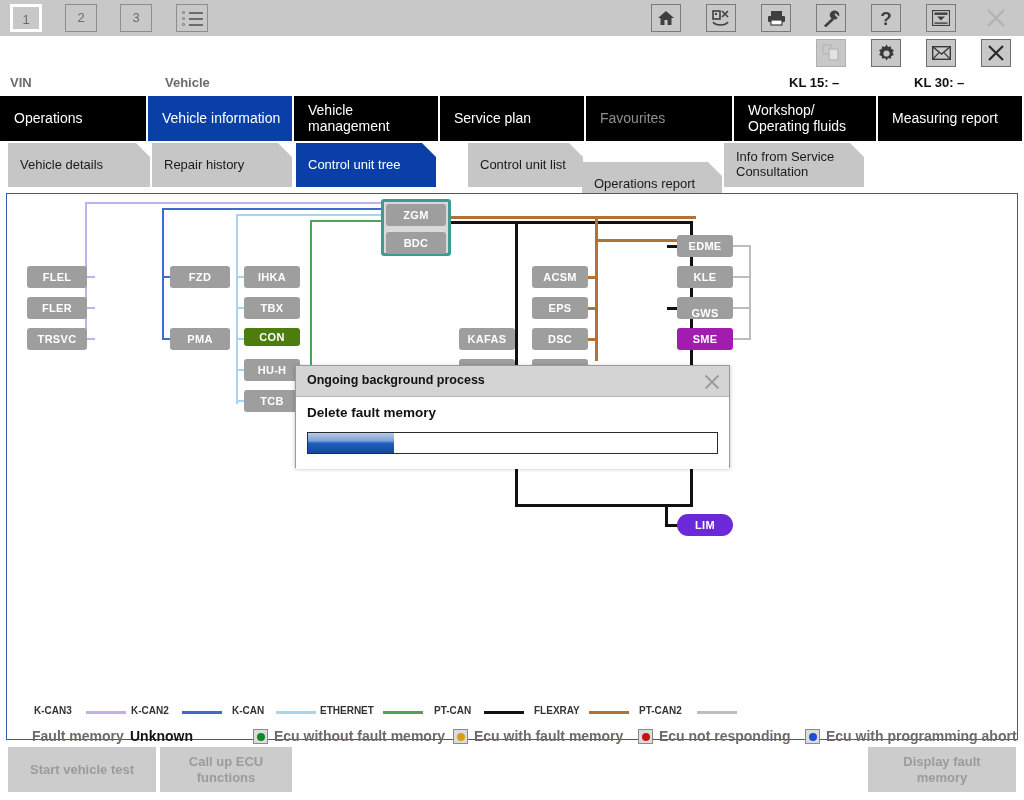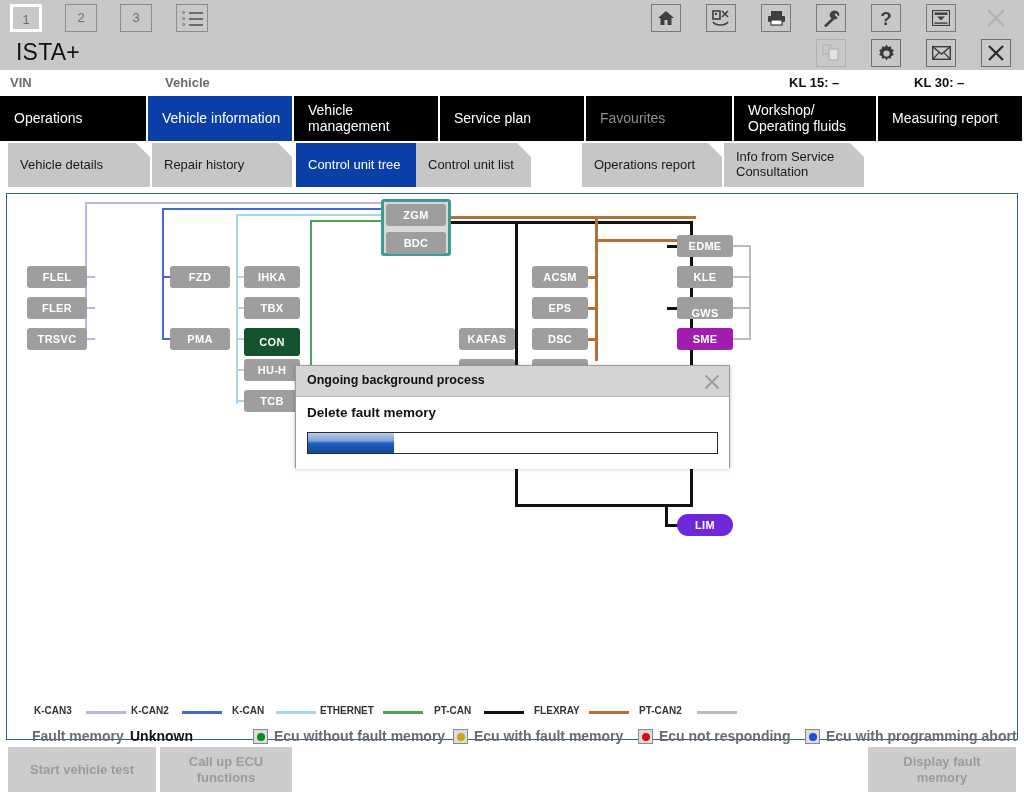--- a/index.html
+++ b/index.html
@@ -223,23 +223,20 @@
       </svg>
     </div>
 
     <div class="ticon noborder" style="left:981px;">
       <svg width="22" height="22" viewBox="0 0 22 22">
           <path d="M3 3 L19 19 M19 3 L3 19" stroke="#b2b2b2" stroke-width="2.2"></path>
         </svg>
     </div>
   </div>
 
-  <div class="titlebar">
-    <div class="apptitle">ISTA+</div>
-  </div>
 
   <div class="ticon2 dis" style="left:816px;">
     <svg width="18" height="18" viewBox="0 0 18 18">
       <rect x="1" y="1" width="8" height="9" fill="none" stroke="#b8b8b8" stroke-width="1.4"></rect>
       <rect x="7" y="5" width="9" height="11" fill="#e2e2e2" stroke="#b8b8b8" stroke-width="1.4"></rect>
     </svg>
   </div>
   <div class="ticon2" style="left:871px;">
     <svg width="19" height="19" viewBox="0 0 19 19">
       <path d="M9.5 0.6 l1.6 2.3 2.7-.7 .5 2.8 2.6 1.1-1.4 2.4 1.4 2.4-2.6 1.1-.5 2.8-2.7-.7-1.6 2.3-1.6-2.3-2.7 .7-.5-2.8-2.6-1.1 1.4-2.4-1.4-2.4 2.6-1.1 .5-2.8 2.7 .7z" fill="#3a3a3a"></path>
@@ -293,24 +290,24 @@
   <div class="subnav" id="sub-nav">
       <div class="stab" style="left: 8px; width: 142px;">
         <span class="txt">Vehicle details</span>
       </div>
       <div class="stab" style="left: 152px; width: 140px;">
         <span class="txt">Repair history</span>
       </div>
       <div class="stab sel" style="left: 296px; width: 140px;">
         <span class="txt">Control unit tree</span>
       </div>
-      <div class="stab" style="left: 416px; width: 115px;">
+      <div class="stab" style="left: 468px; width: 115px;">
         <span class="txt">Control unit list</span>
       </div>
-      <div class="stab" style="left: 582px; width: 140px;">
+      <div class="stab" style="left: 582px; width: 140px; margin-top: 19px;">
         <span class="txt">Operations report</span>
       </div>
       <div class="stab" style="left: 724px; width: 140px;">
         <span class="txt">Info from Service<br>Consultation</span>
       </div>
     </div>
 
   <div class="panel">
     <div class="tree" id="tree-canvas">
 
@@ -374,21 +371,21 @@
           </div>
           <div class="node" style="left: 163px; top: 134px; width: 60px; height: 22px; background: rgb(158, 158, 158);">
             <span>PMA</span>
           </div>
           <div class="node" style="left: 237px; top: 72px; width: 56px; height: 22px; background: rgb(158, 158, 158);">
             <span>IHKA</span>
           </div>
           <div class="node" style="left: 237px; top: 103px; width: 56px; height: 22px; background: rgb(158, 158, 158);">
             <span>TBX</span>
           </div>
-          <div class="node" style="left: 237px; top: 134px; width: 56px; height: 28px; background: #14532d;">
+          <div class="node" style="left: 237px; top: 134px; width: 56px; height: 18px; background: #4d7c0f;">
             <span>CON</span>
           </div>
           <div class="node" style="left: 237px; top: 165px; width: 56px; height: 22px; background: rgb(158, 158, 158);">
             <span>HU-H</span>
           </div>
           <div class="node" style="left: 237px; top: 196px; width: 56px; height: 22px; background: rgb(158, 158, 158);">
             <span>TCB</span>
           </div>
           <div class="node" style="left: 452px; top: 134px; width: 56px; height: 22px; background: rgb(158, 158, 158);">
             <span>KAFAS</span>

